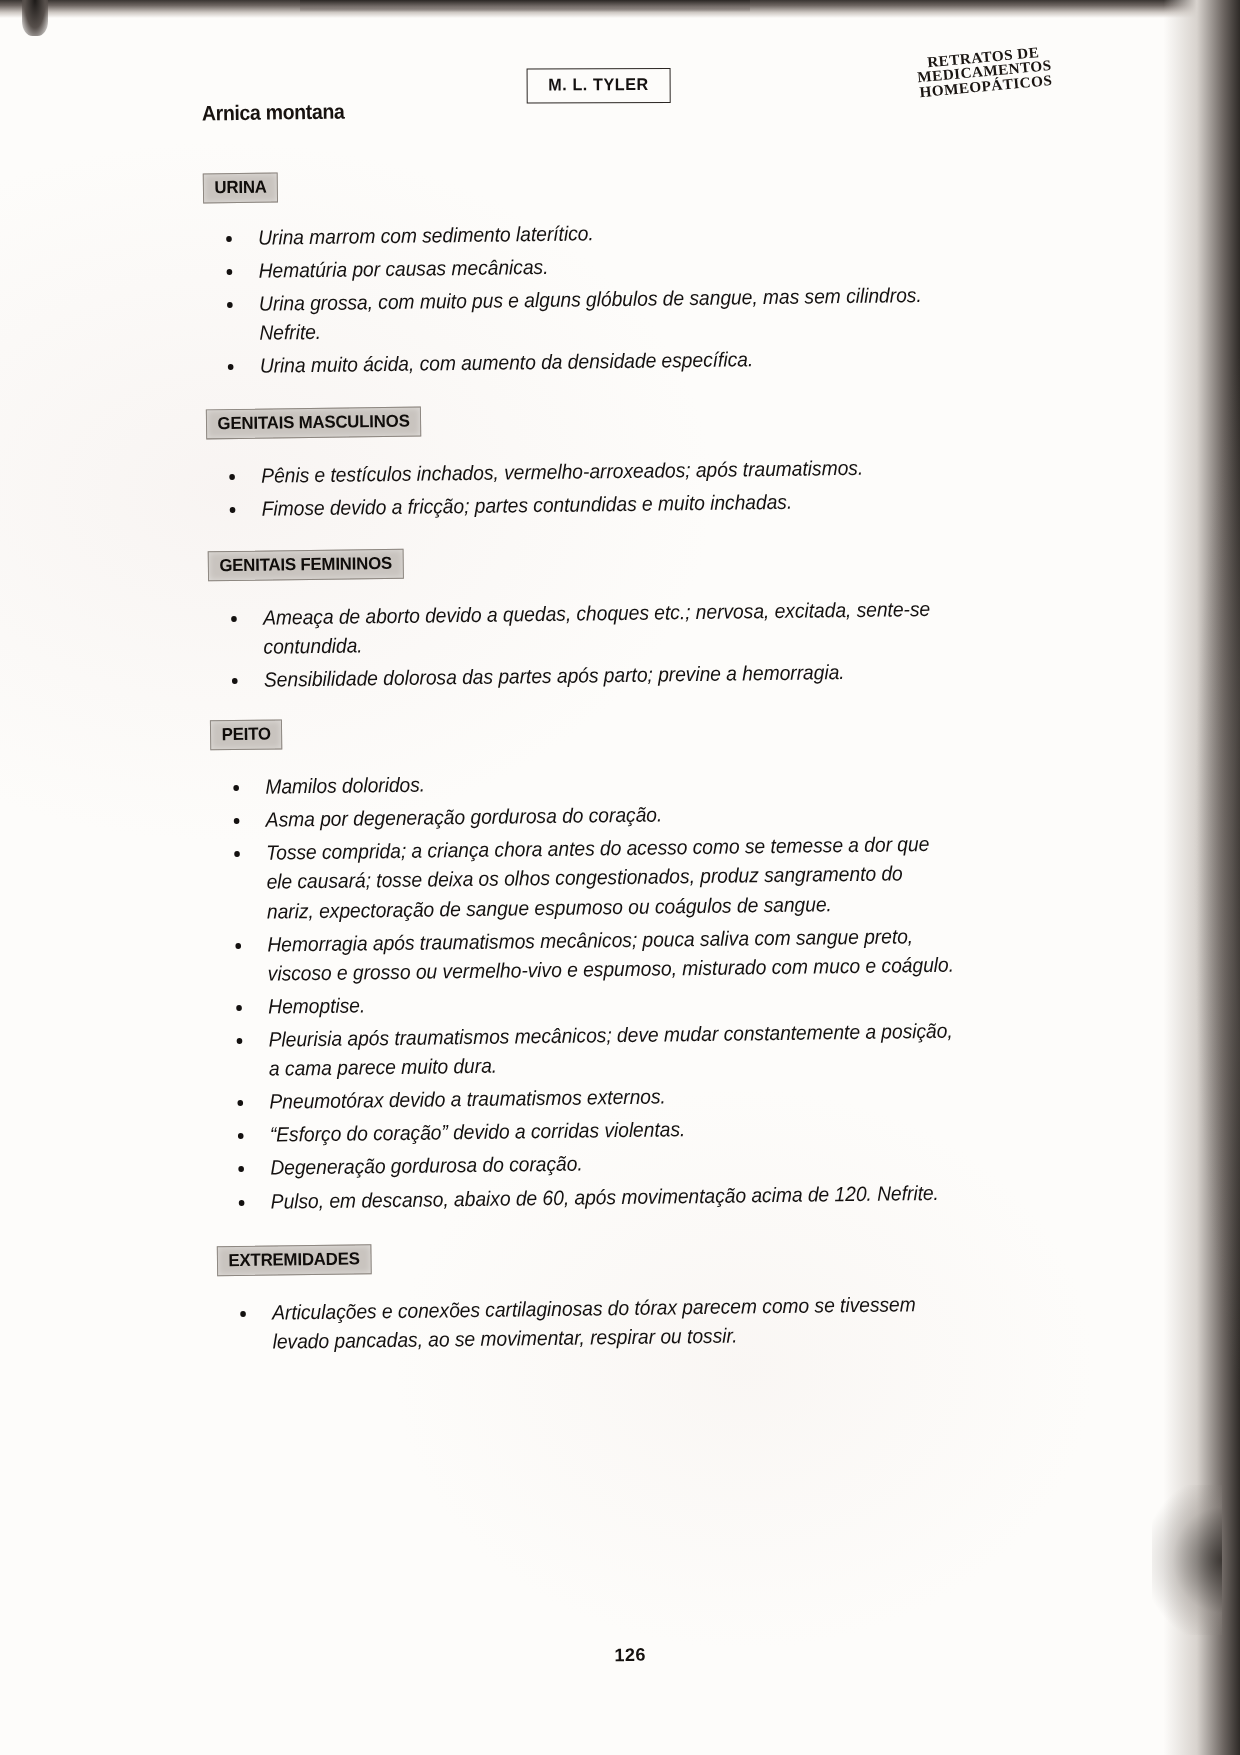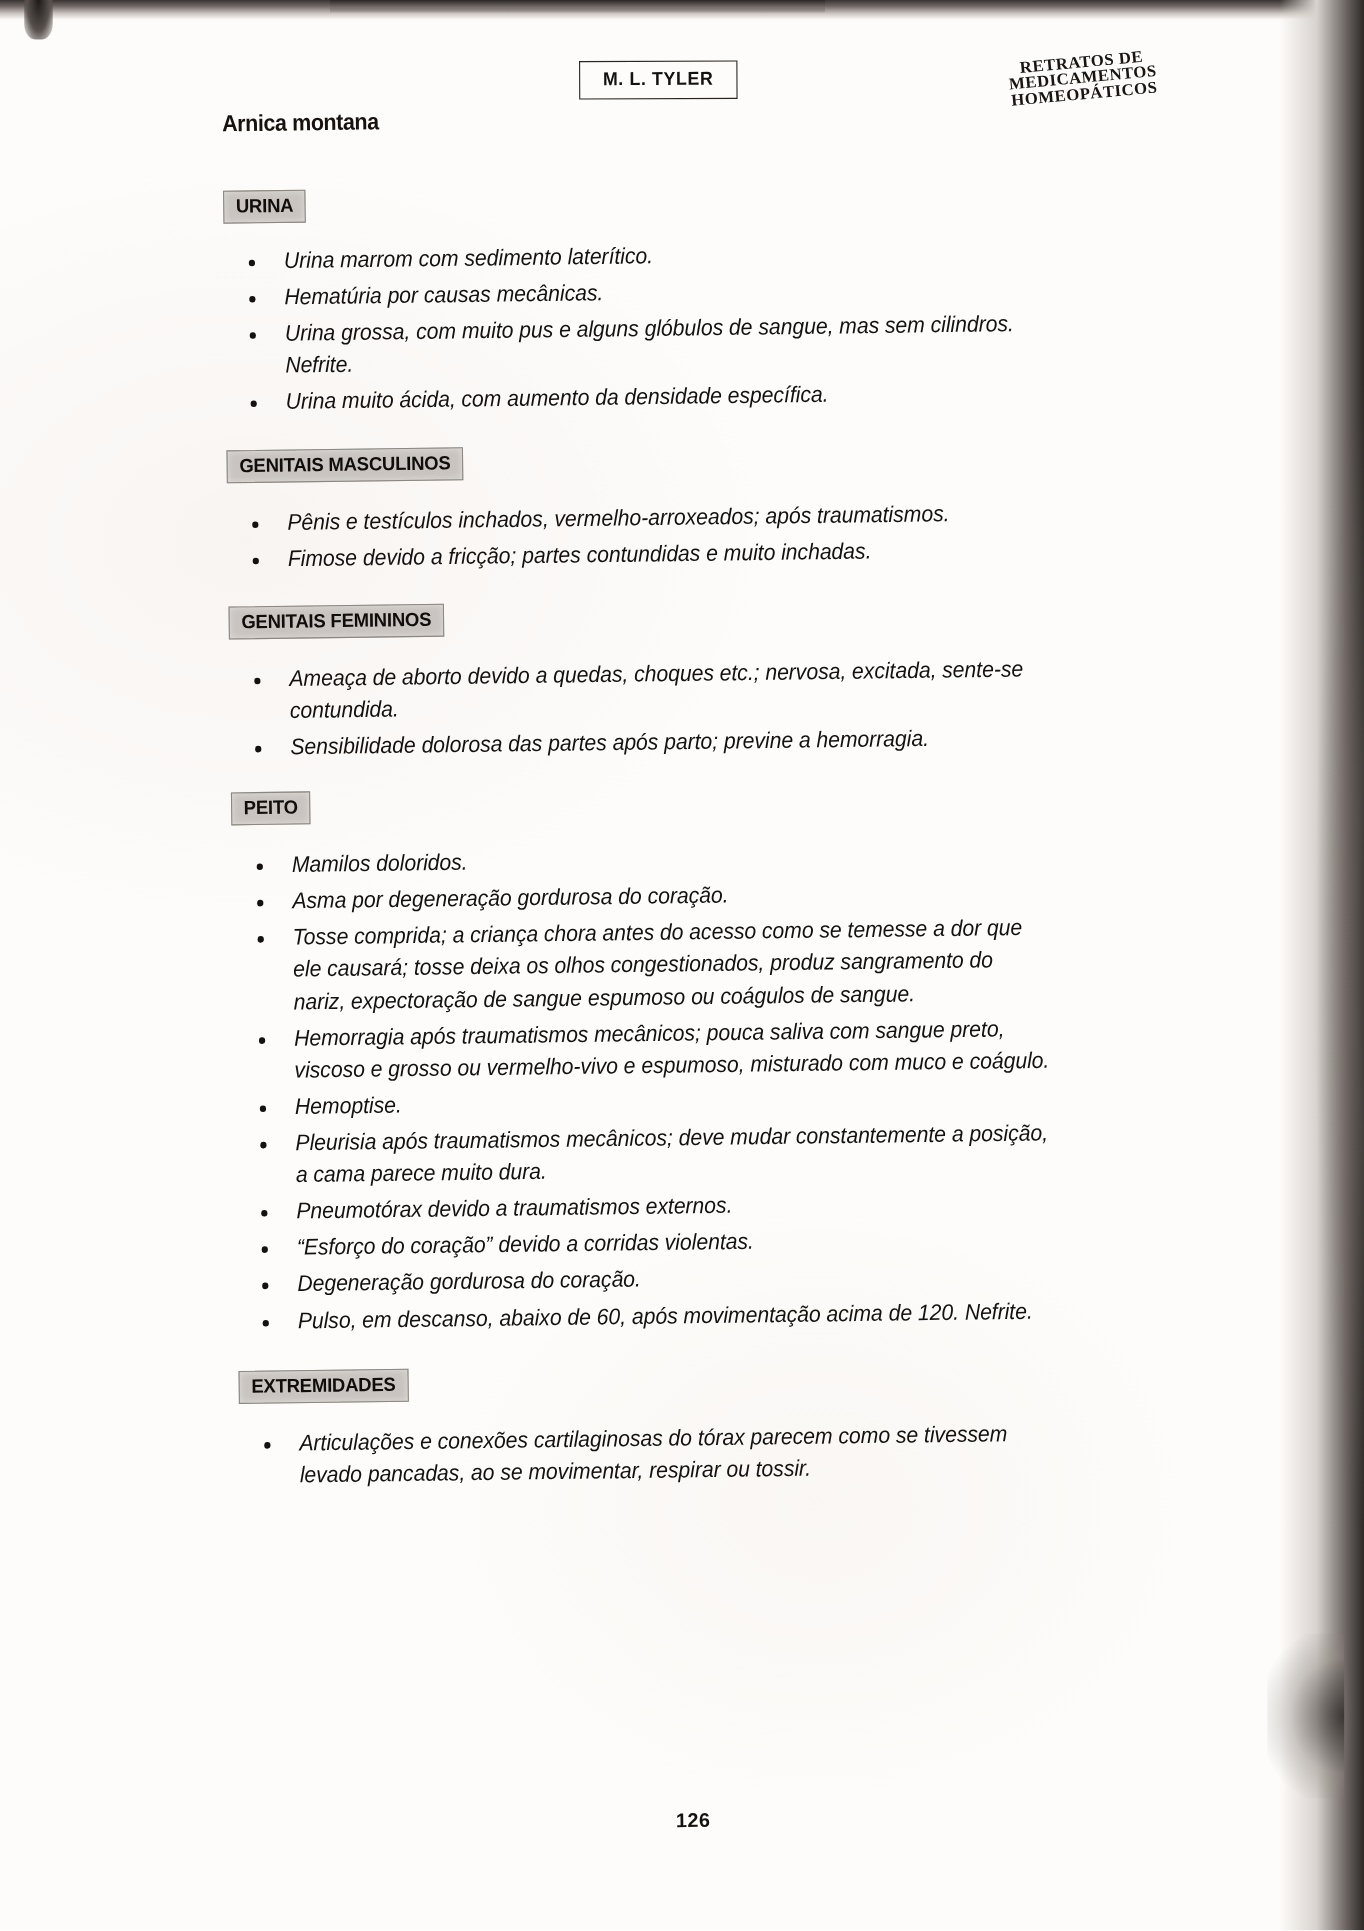--- a/index.html
+++ b/index.html
@@ -90,21 +90,21 @@
     font-size: 21px;
     font-weight: bold;
     color: #17120f;
     letter-spacing: -0.4px;
     transform: scaleX(0.93);
     transform-origin: left center;
   }
   .hdr-author-box {
     position: absolute;
     left: 537px;
-    top: 55px;
+    top: 68px;
     border: 1.5px solid #2a2522;
     padding: 6px 18px 7px 18px;
     transform: rotate(0.5deg);
     text-align: right;
   }
   .hdr-author {
     font-size: 17px;
     font-weight: bold;
     color: #141110;
     letter-spacing: 0.6px;

